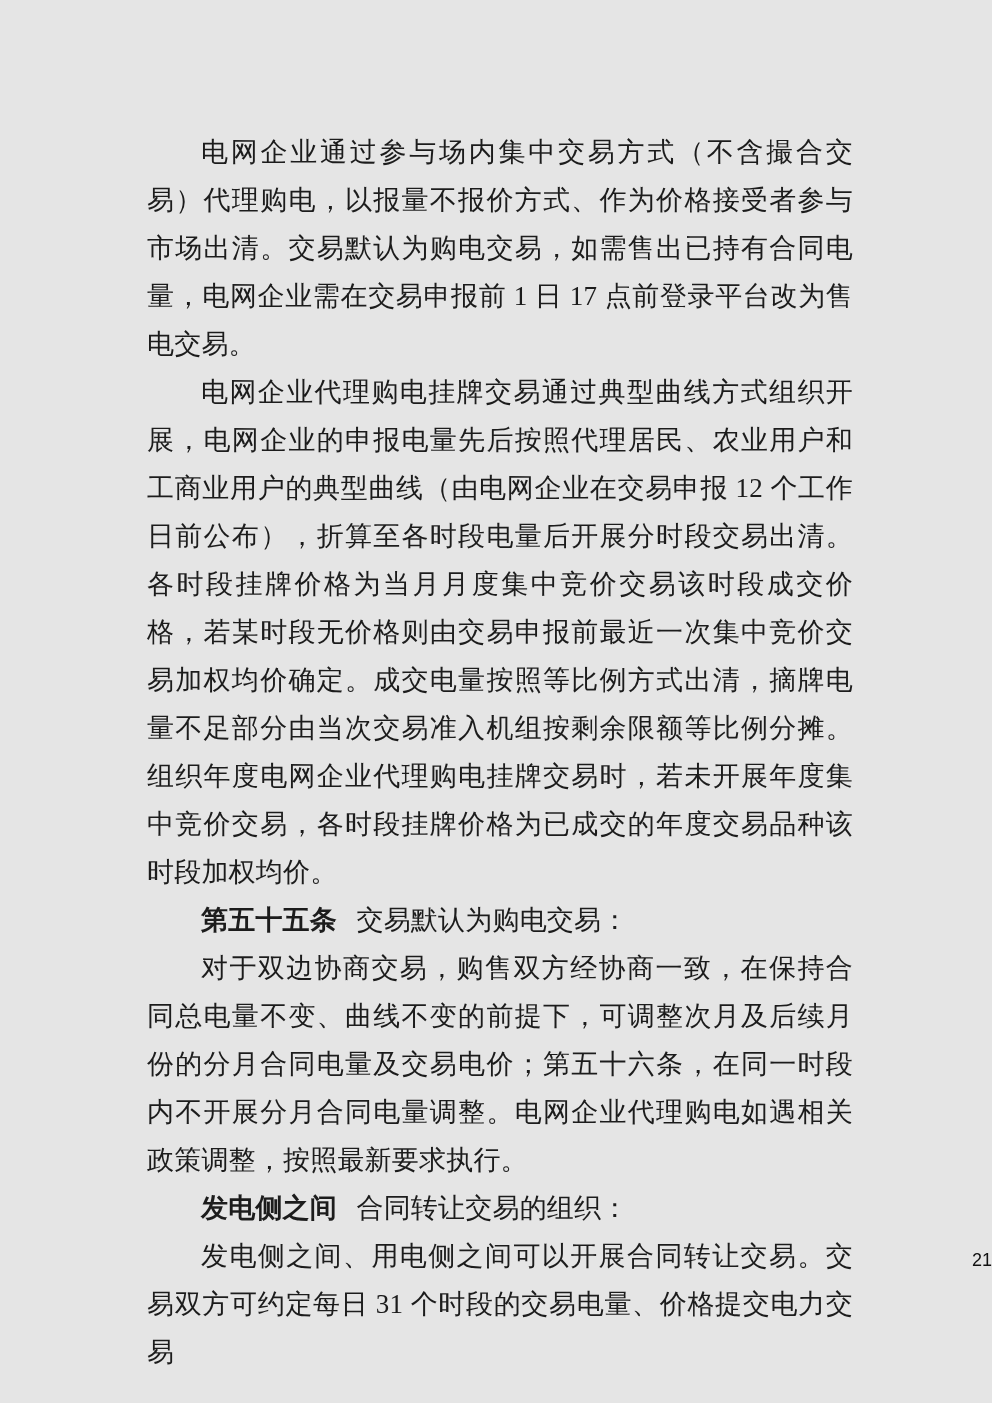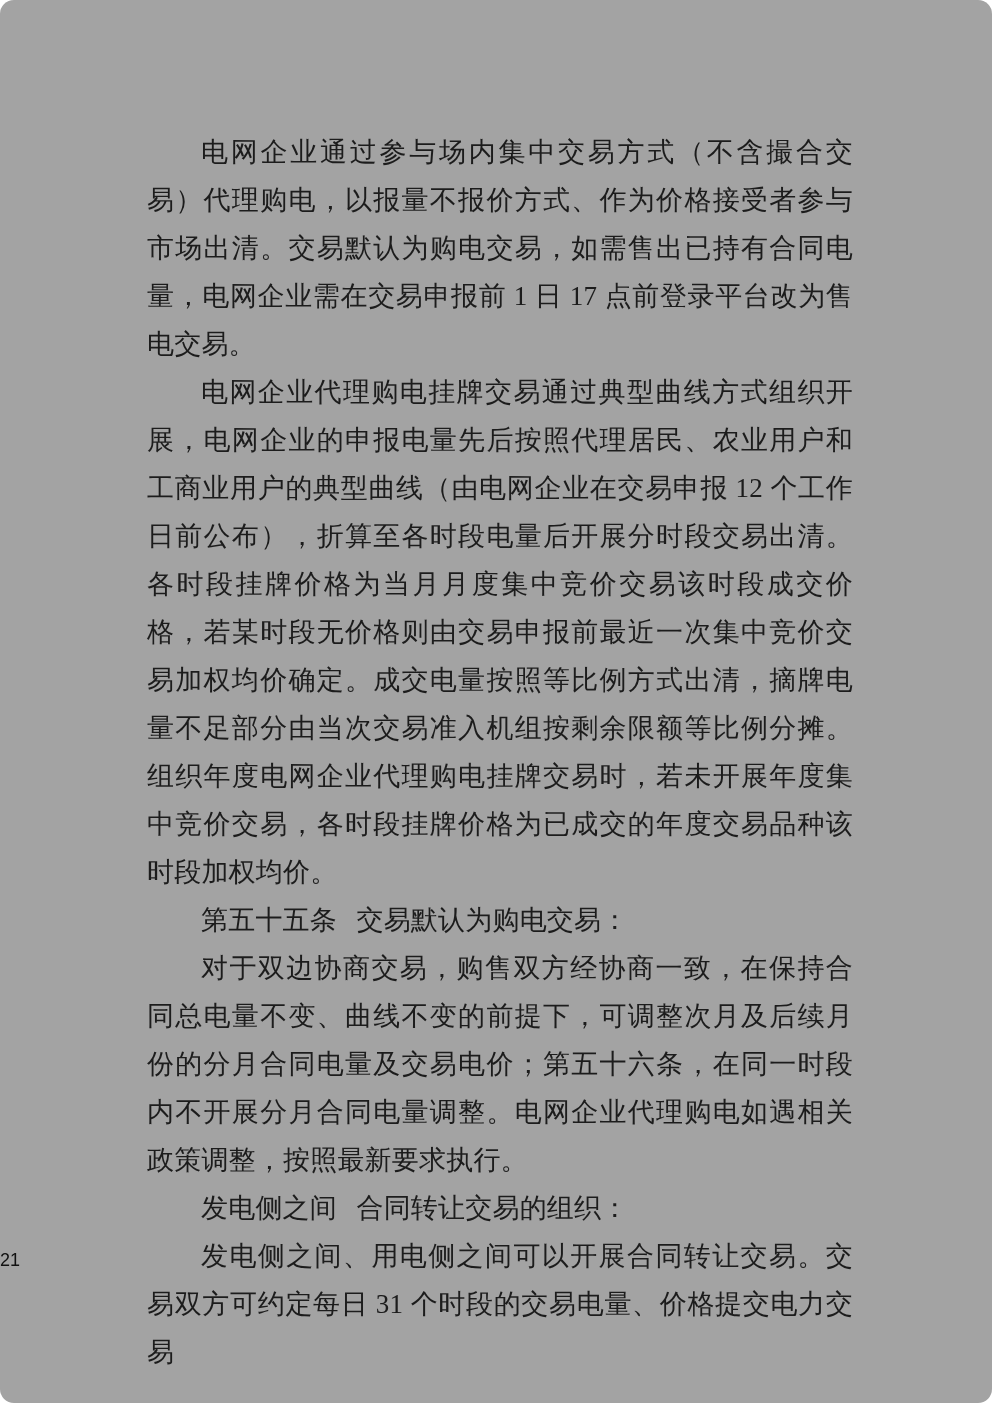--- a/index.html
+++ b/index.html
@@ -4,52 +4,51 @@
 <style>
   html, body {
     margin: 0;
     padding: 0;
     background: #ffffff;
   }
   .page {
     position: relative;
     width: 992px;
     height: 1403px;
-    background: #a3a3a3;
+    background: #e5e5e5;
     overflow: hidden;
     font-family: "Liberation Serif", "DejaVu Serif", serif;
     color: #1c1c1c;
-    border-radius: 14px;
   }
   .content {
     position: absolute;
     left: 147px;
     top: 128px;
     width: 706px;
     font-size: 27px;
     line-height: 48px;
     text-align: justify;
     text-justify: inter-character;
     letter-spacing: 0.2px;
   }
   .content p {
     margin: 0;
     padding: 0;
     text-indent: 2em;
   }
   .article-no {
-    font-weight: normal;
+    font-weight: bold;
     margin-right: 0.72em;
   }
   .page-number {
     position: absolute;
     top: 1248px;
     left: 0;
     width: 100%;
-    text-align: left;
+    text-align: right;
     font-size: 18px;
     line-height: 24px;
     font-family: "Liberation Sans", "DejaVu Sans", sans-serif;
     color: #111111;
   }
 </style>
 </head>
 <body>
 
 <div class="page">

